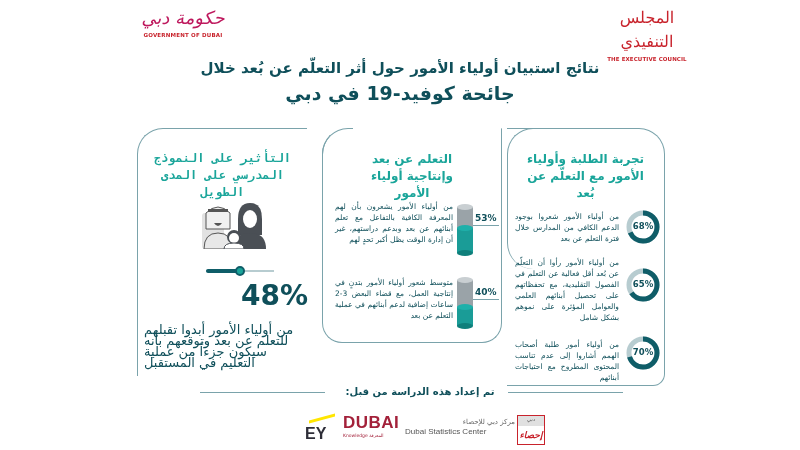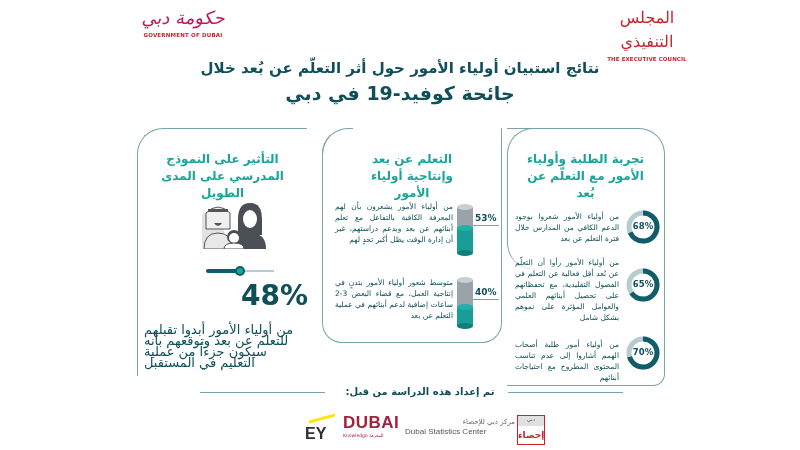--- a/index.html
+++ b/index.html
@@ -50,21 +50,21 @@
   .partners { position: absolute; top: 413px; left: 305px; height: 34px; width: 320px; }
   .ey { position: absolute; left: 0; top: 0; width: 30px; height: 32px; text-decoration: underline; }
   .ey .bar { position: absolute; left: 4px; top: 4px; width: 26px; height: 3px; background: #ffe600; transform: skewY(-15deg); }
   .ey .txt { position: absolute; left: 0; top: 12px; font-size: 16px; font-weight: bold; color: #2e2e38; font-family: "Liberation Sans", sans-serif; }
   .dubai-k { position: absolute; left: 38px; top: 0; width: 48px; }
   .dubai-k .d { font-size: 17px; font-weight: bold; color: #a3213a; letter-spacing: 0.5px; line-height: 20px; font-family: "Liberation Sans", sans-serif; }
   .dubai-k .k { font-size: 4.5px; color: #a3213a; }
   .dsc { position: absolute; left: 100px; top: 5px; width: 110px; }
   .dsc .ar { font-size: 7px; color: #666; direction: rtl; text-align: right; }
   .dsc .en { font-size: 8px; color: #555; margin-top: 1px; font-family: "Liberation Sans", sans-serif; }
-  .dsc-logo { position: absolute; left: 212px; top: 2px; width: 28px; height: 30px; border: 1px solid #c8232c; }
+  .dsc-logo { position: absolute; left: 212px; top: 2px; width: 28px; height: 30px; border: 1px solid #c8232c; font-style: italic; }
   .dsc-logo .top { height: 10px; background: #e0e0e0; font-size: 5px; text-align: center; color: #555; }
   .dsc-logo .bot { height: 18px; background: #fff; color: #c8232c; font-size: 9px; font-weight: bold; text-align: center; line-height: 18px; }
 
   .handle { position: absolute; left: 140px; top: 430px; font-size: 7px; font-weight: bold; color: #0f4f5a; margin-top: 32px; }
 </style>
 </head>
 <body>
 
 <div class="logo-left">
   <div class="ar">حكومة دبي</div>
@@ -74,21 +74,21 @@
   <div class="ar">المجلس التنفيذي</div>
   <div class="en">THE EXECUTIVE COUNCIL</div>
 </div>
 
 <div class="title">
   <div class="l1">نتائج استبيان أولياء الأمور حول أثر التعلّم عن بُعد خلال</div>
   <div class="l2">جائحة كوفيد-19 في دبي</div>
 </div>
 
 <div class="card card-left">
-  <div class="card-title" style="top:22px; padding:0 10px;">التأثير على النموذج المدرسي على المدى الطويل</div>
+  <div class="card-title" style="top:22px; padding:0 10px;font-family:Liberation Mono, monospace;">التأثير على النموذج المدرسي على المدى الطويل</div>
   <svg class="family" viewBox="0 0 70 50">
     <rect x="4" y="14" width="22" height="36" rx="3" fill="#e2e2e2"></rect>
     <circle cx="20" cy="18" r="8" fill="#fff" stroke="#555" stroke-width="1.5"></circle>
     <path d="M8 14 Q20 2 32 14 L32 30 L8 30 Z" fill="#f0f0f0" stroke="#555" stroke-width="1"></path>
     <rect x="10" y="10" width="20" height="3" fill="#555"></rect>
     <path d="M16 24 Q20 30 24 24" fill="#555"></path>
     <path d="M6 50 Q6 34 20 34 Q34 34 34 50 Z" fill="#e8e8e8" stroke="#555" stroke-width="1"></path>
     <path d="M40 20 Q40 4 52 4 Q64 4 64 20 L64 36 L40 36 Z" fill="#4a4f55"></path>
     <ellipse cx="52" cy="20" rx="7" ry="9" fill="#fff"></ellipse>
     <path d="M36 50 Q36 34 52 34 Q68 34 68 50 Z" fill="#4a4f55"></path>

